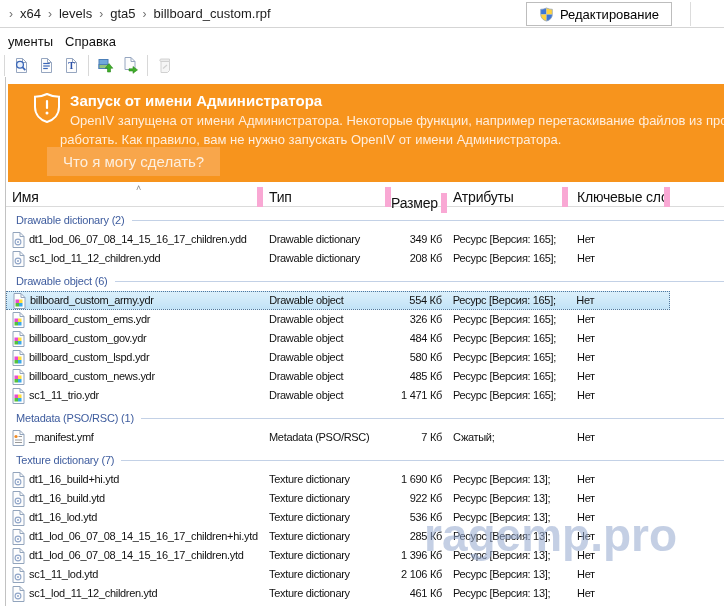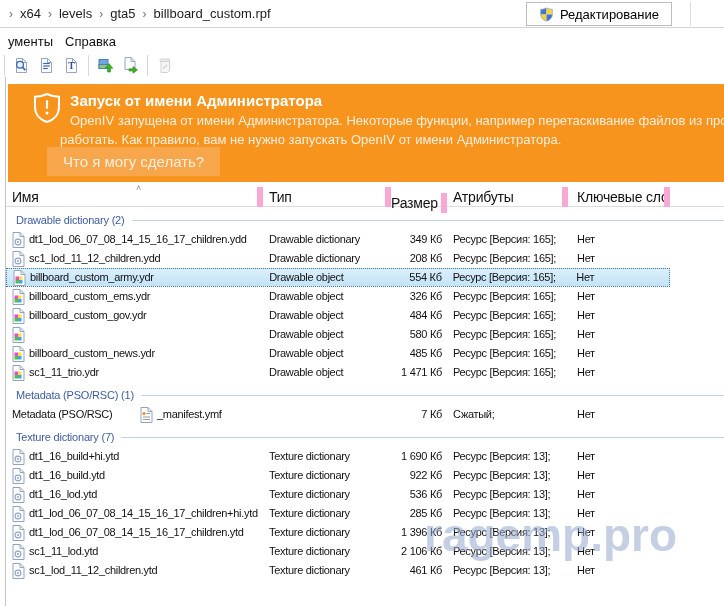--- a/index.html
+++ b/index.html
@@ -225,20 +225,24 @@
               <circle cx="6" cy="10" r="1" fill="#8FA5C8"></circle>
             </svg>
           </span>
           <span class="fname">sc1_lod_11_12_children.ydd</span>
         </div>
         <div class="cell c1">Drawable dictionary</div>
         <div class="cell c2">208 Кб</div>
         <div class="cell c3">Ресурс [Версия: 165];</div>
         <div class="cell c4">Нет</div>
       </div>
+      <div class="group-row">
+        <span class="group-label">Drawable object (6)</span>
+        <span class="group-line"></span>
+      </div>
       <div class="row selected">
         <div class="cell c0">
           <span class="ficon">
             <svg width="13" height="16" viewBox="0 0 13 16">
               <path d="M1 .5h7l4 4v11H1z" fill="#FDFDFD" stroke="#92A4BC"></path>
               <path d="M8 .5v4h4" fill="none" stroke="#92A4BC"></path>
               <rect x="2.5" y="6.5" width="3.5" height="3.5" fill="#E94BD0"></rect>
               <rect x="6" y="6.5" width="3.5" height="3.5" fill="#FFDE3B"></rect>
               <rect x="2.5" y="10" width="3.5" height="3.5" fill="#54C13C"></rect>
               <rect x="6" y="10" width="3.5" height="3.5" fill="#3BA7E9"></rect>
@@ -294,20 +298,21 @@
           <span class="ficon">
             <svg width="13" height="16" viewBox="0 0 13 16">
               <path d="M1 .5h7l4 4v11H1z" fill="#FDFDFD" stroke="#92A4BC"></path>
               <path d="M8 .5v4h4" fill="none" stroke="#92A4BC"></path>
               <rect x="2.5" y="6.5" width="3.5" height="3.5" fill="#E94BD0"></rect>
               <rect x="6" y="6.5" width="3.5" height="3.5" fill="#FFDE3B"></rect>
               <rect x="2.5" y="10" width="3.5" height="3.5" fill="#54C13C"></rect>
               <rect x="6" y="10" width="3.5" height="3.5" fill="#3BA7E9"></rect>
             </svg>
           </span>
+          <span class="fname">billboard_custom_lspd.ydr</span>
         </div>
         <div class="cell c1">Drawable object</div>
         <div class="cell c2">580 Кб</div>
         <div class="cell c3">Ресурс [Версия: 165];</div>
         <div class="cell c4">Нет</div>
       </div>
       <div class="row">
         <div class="cell c0">
           <span class="ficon">
             <svg width="13" height="16" viewBox="0 0 13 16">
@@ -343,34 +348,34 @@
         <div class="cell c1">Drawable object</div>
         <div class="cell c2">1 471 Кб</div>
         <div class="cell c3">Ресурс [Версия: 165];</div>
         <div class="cell c4">Нет</div>
       </div>
       <div class="group-row">
         <span class="group-label">Metadata (PSO/RSC) (1)</span>
         <span class="group-line"></span>
       </div>
       <div class="row">
-        <div class="cell c1">Metadata (PSO/RSC)</div>
         <div class="cell c0">
           <span class="ficon">
             <svg width="13" height="16" viewBox="0 0 13 16">
               <path d="M1 .5h7l4 4v11H1z" fill="#FDFDFD" stroke="#92A4BC"></path>
               <path d="M8 .5v4h4" fill="none" stroke="#92A4BC"></path>
               <circle cx="4" cy="6.5" r="1.6" fill="#F08A24"></circle>
               <line x1="6.5" y1="6.5" x2="10" y2="6.5" stroke="#9A9A9A"></line>
               <line x1="3" y1="10" x2="10" y2="10" stroke="#9A9A9A"></line>
               <line x1="3" y1="12.5" x2="10" y2="12.5" stroke="#9A9A9A"></line>
             </svg>
           </span>
           <span class="fname">_manifest.ymf</span>
         </div>
+        <div class="cell c1">Metadata (PSO/RSC)</div>
         <div class="cell c2">7 Кб</div>
         <div class="cell c3">Сжатый;</div>
         <div class="cell c4">Нет</div>
       </div>
       <div class="group-row">
         <span class="group-label">Texture dictionary (7)</span>
         <span class="group-line"></span>
       </div>
       <div class="row">
         <div class="cell c0">

